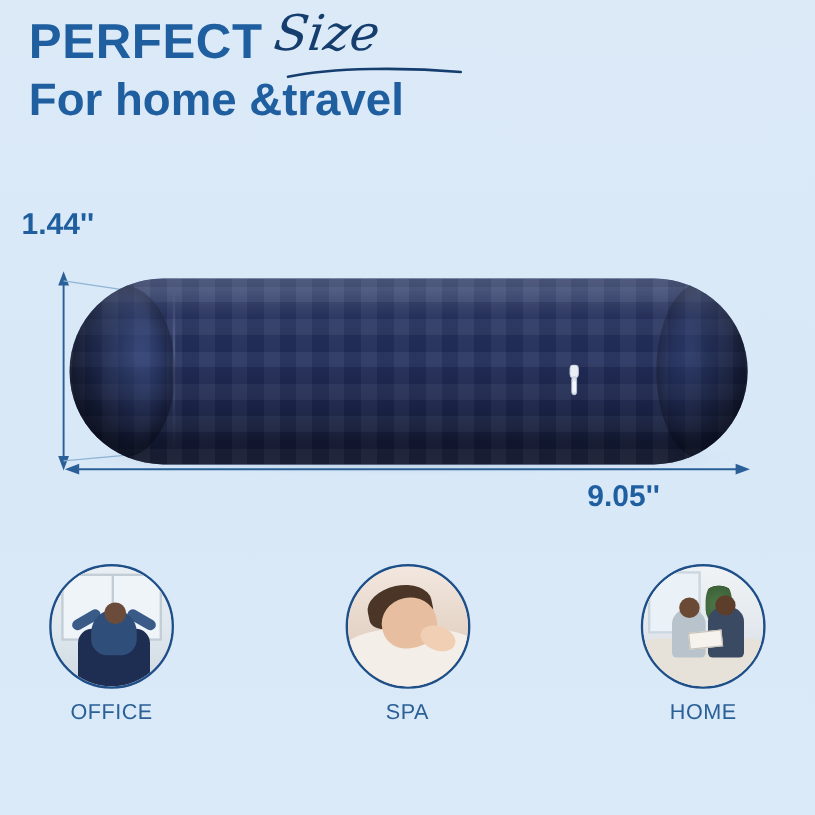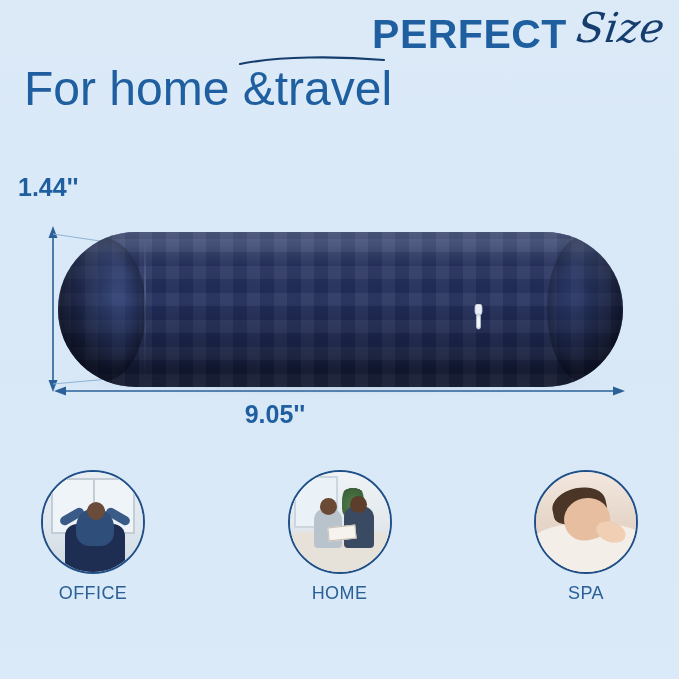--- a/index.html
+++ b/index.html
@@ -26,21 +26,20 @@
   .headline {
     position: absolute;
     left: 24px;
     top: 14px;
     width: 640px;
   }
   .headline-row1 {
     display: flex;
     align-items: flex-end;
     gap: 10px;
-    justify-content: flex-end;
   }
   .hl-perfect {
     font-size: 41px;
     font-weight: bold;
     color: #1f5fa0;
     letter-spacing: 0.5px;
     line-height: 1;
   }
   .hl-size {
     font-family: "DejaVu Serif", serif;
@@ -53,42 +52,42 @@
     transform: skewX(-8deg);
   }
   .hl-size-underline {
     position: absolute;
     left: 238px;
     top: 55px;
     width: 150px;
     height: 14px;
   }
   .headline-row2 {
-    font-size: 48px;
-    font-weight: normal;
+    font-size: 38px;
+    font-weight: bold;
     color: #1f5fa0;
     line-height: 1;
     margin-top: 10px;
   }
 
   
   .dim-height-label {
     position: absolute;
     left: 18px;
     top: 173px;
     font-size: 25px;
     font-weight: bold;
     color: #1f5fa0;
   }
   .dim-width-label {
     position: absolute;
     left: 0;
     top: 400px;
     width: 550px;
-    text-align: center;
+    text-align: right;
     font-size: 25px;
     font-weight: bold;
     color: #1f5fa0;
   }
 
   
   .arrows {
     position: absolute;
     left: 0;
     top: 0;
@@ -310,45 +309,45 @@
           <div class="office-arm-l"></div>
           <div class="office-arm-r"></div>
           <div class="office-chair"></div>
           <div class="office-person"></div>
           <div class="office-head"></div>
         </div>
       </div>
       <div class="uc-label">OFFICE</div>
     </div>
 
+
+    <div class="usecase">
+      <div class="uc-circle">
+        <div class="scene">
+          <div class="spa-bg"></div>
+          <div class="spa-towel"></div>
+          <div class="spa-hair"></div>
+          <div class="spa-face"></div>
+          <div class="spa-hand"></div>
+        </div>
+      </div>
+      <div class="uc-label">SPA</div>
+    </div>
 
     <div class="usecase">
       <div class="uc-circle">
         <div class="scene">
           <div class="home-bg"></div>
           <div class="home-win"></div>
           <div class="home-plant"></div>
           <div class="home-sofa"></div>
           <div class="home-p1"></div>
           <div class="home-p1h"></div>
           <div class="home-p2"></div>
           <div class="home-p2h"></div>
           <div class="home-book"></div>
         </div>
       </div>
       <div class="uc-label">HOME</div>
     </div>
 
-    <div class="usecase">
-      <div class="uc-circle">
-        <div class="scene">
-          <div class="spa-bg"></div>
-          <div class="spa-towel"></div>
-          <div class="spa-hair"></div>
-          <div class="spa-face"></div>
-          <div class="spa-hand"></div>
-        </div>
-      </div>
-      <div class="uc-label">SPA</div>
-    </div>
-
   </div>
 </div>
 
 </body></html>

